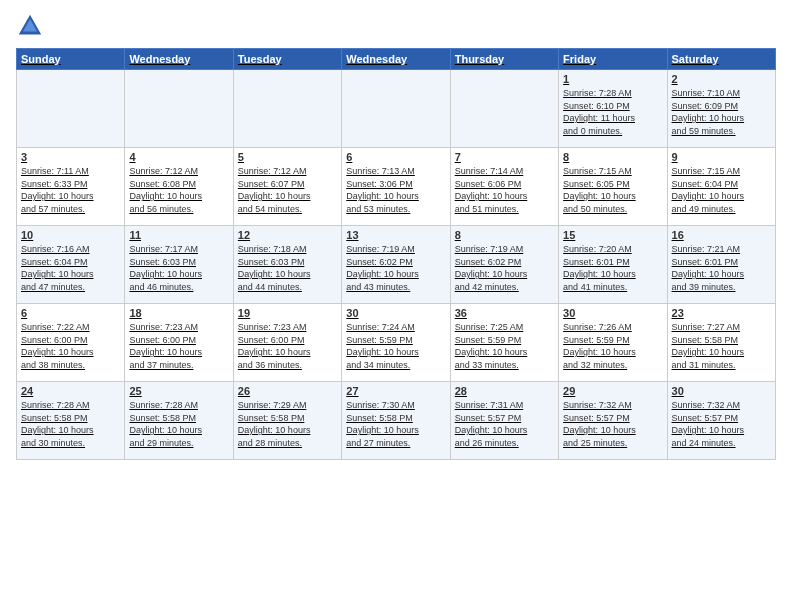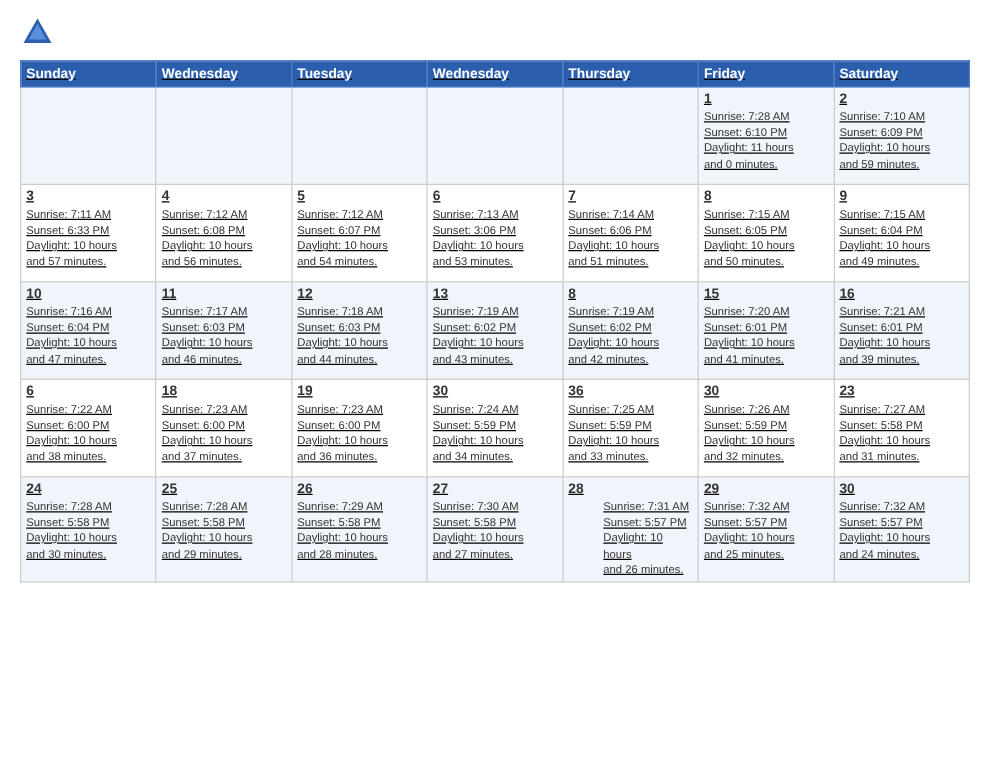--- a/index.html
+++ b/index.html
@@ -331,21 +331,21 @@
           </td>
           <td>
             <span class="day-num">27</span>
             <div class="day-info" style="white-space: pre-line;">Sunrise: 7:30 AM
 Sunset: 5:58 PM
 Daylight: 10 hours
 and 27 minutes.</div>
           </td>
           <td>
             <span class="day-num">28</span>
-            <div class="day-info" style="white-space: pre-line; margin-left: 28px;">Sunrise: 7:31 AM
+            <div class="day-info" style="white-space: pre-line;">Sunrise: 7:31 AM
 Sunset: 5:57 PM
 Daylight: 10 hours
 and 26 minutes.</div>
           </td>
           <td>
             <span class="day-num">29</span>
             <div class="day-info" style="white-space: pre-line;">Sunrise: 7:32 AM
 Sunset: 5:57 PM
 Daylight: 10 hours
 and 25 minutes.</div>

